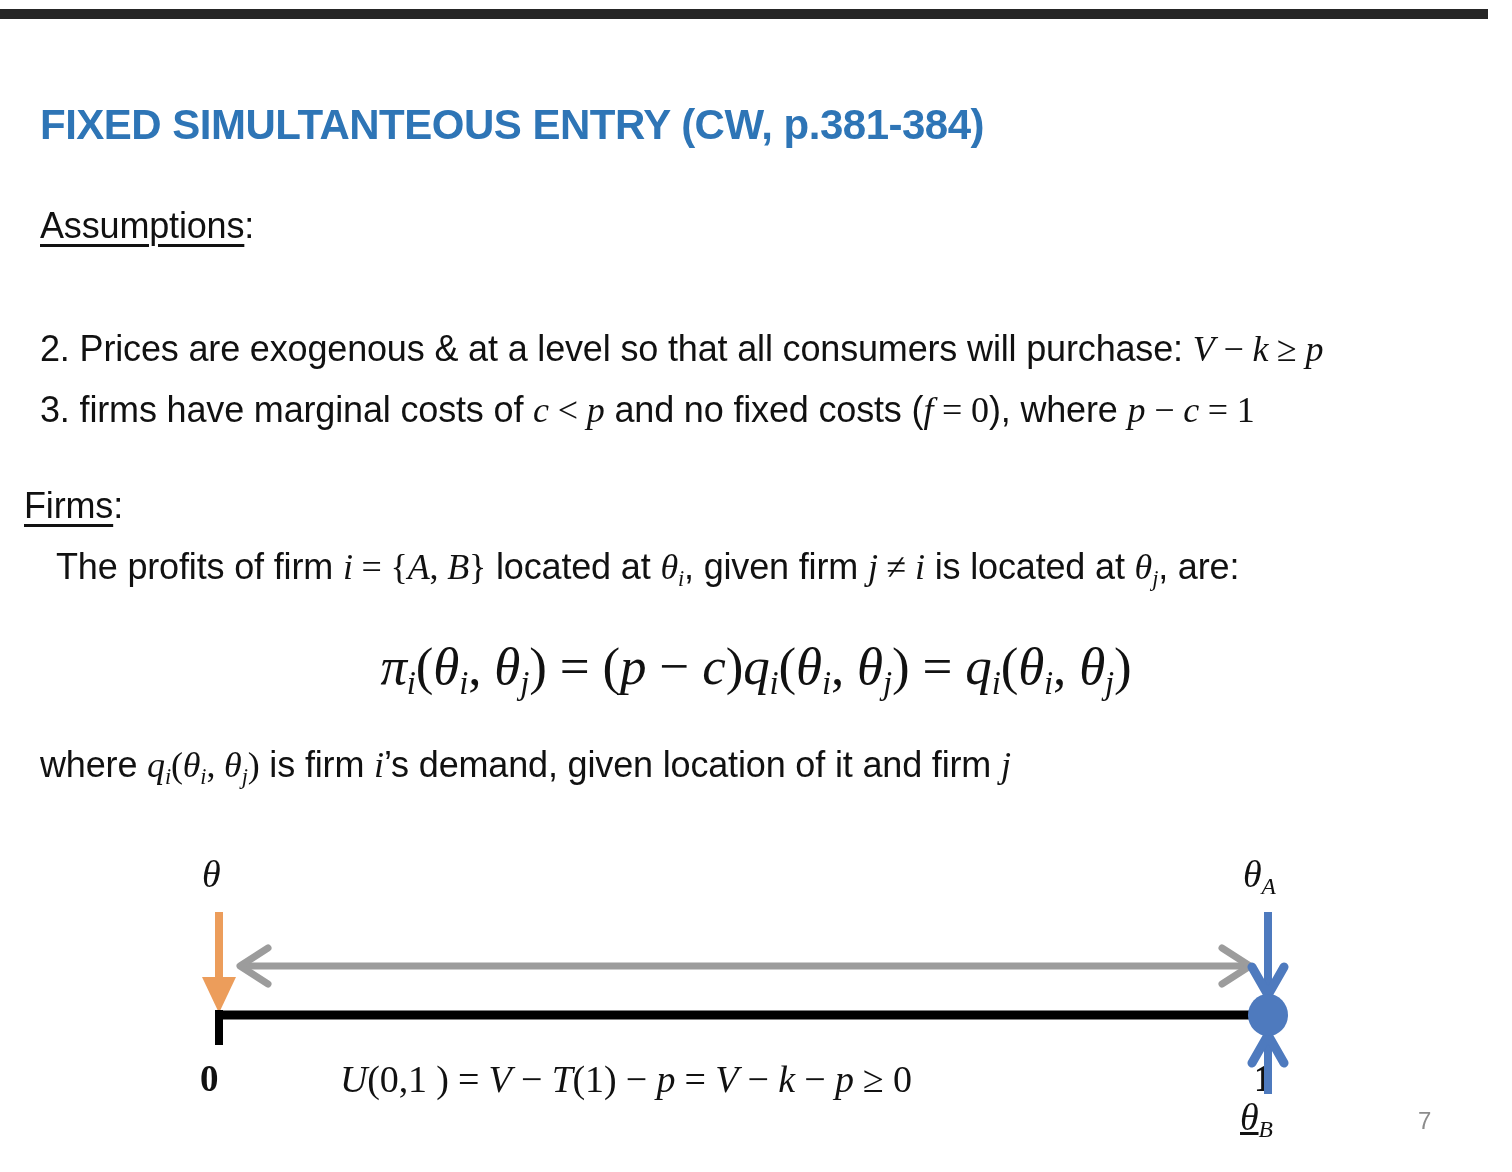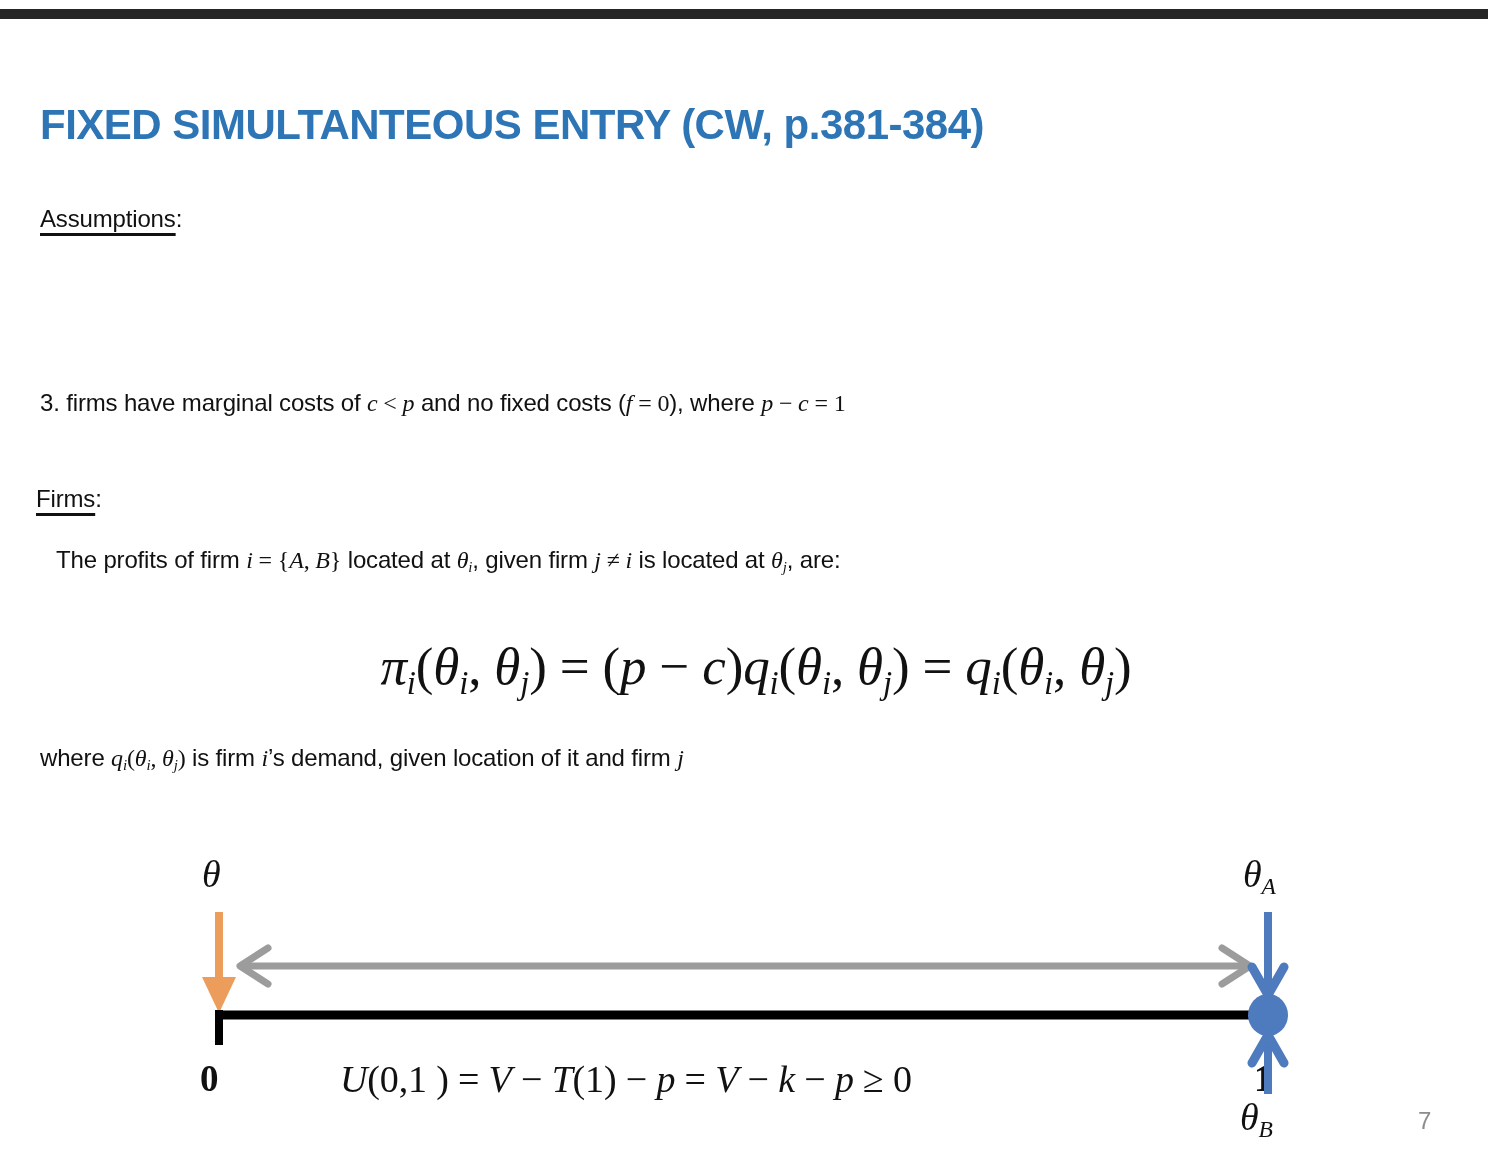--- a/index.html
+++ b/index.html
@@ -3,57 +3,58 @@
 <meta charset="utf-8">
 <style>
   html,body{margin:0;padding:0;background:#ffffff;}
   .slide{
     position:relative;width:1488px;height:1172px;background:#ffffff;overflow:hidden;
     font-family:"Liberation Sans",sans-serif;color:#111111;letter-spacing:-0.01em;margin-top:9px;
   }
   .topbar{position:absolute;left:0;top:0;width:1512px;height:10px;background:#262626;}
   .abs{position:absolute;white-space:pre;}
   .title{left:40px;top:64px;font-size:42px;font-weight:bold;color:#2E75B6;letter-spacing:-0.5px;}
-  .bodyline{font-size:24px;}
+  .bodyline{font-size:36px;}
   .h-assumptions{left:40px;top:196px;}
   .l-a1{left:40px;top:258px;}
   .l-a2{left:40px;top:319px;}
   .l-a3{left:40px;top:380px;}
-  .h-firms{left:36px;top:476px;}
+  .h-firms{left:24px;top:476px;}
   .l-profits{left:56px;top:537px;}
   .formula{left:0;top:626px;width:1512px;text-align:center;font-size:53px;}
   .l-where{left:40px;top:735px;}
   .l-weneed{left:40px;top:798px;}
   
   .rp{font-family:"Liberation Sans",sans-serif;}
   .rm{font-family:"Liberation Serif",serif;font-style:italic;}
   .rn{font-family:"Liberation Serif",serif;font-style:normal;}
   .rm sub,.rn sub{font-size:0.62em;font-style:italic;vertical-align:-0.3em;line-height:0;}
   .ru{text-decoration:underline;text-decoration-thickness:2.5px;text-underline-offset:6px;}
   
   .dlab{font-size:38px;}
   .lab-theta{left:202px;top:843px;}
   .lab-theta-a{left:1243px;top:843px;}
-  .lab-theta-b{left:1240px;top:1086px;}
+  .lab-theta-b{left:1240px;top:1086px;text-decoration:underline;}
   .lab-zero{left:200px;top:1048px;font-family:"Liberation Serif",serif;font-size:37px;font-weight:600;}
   .lab-one{left:1254px;top:1048px;font-family:"Liberation Serif",serif;font-size:37px;font-weight:600;}
   .lab-dist{left:455px;top:896px;font-size:36px;}
   .lab-util{left:340px;top:1048px;font-size:38px;}
   .pagenum{left:1418px;top:1098px;font-size:24px;color:#8C8C8C;}
   .overlay{position:absolute;left:0;top:0;width:1512px;height:1172px;pointer-events:none;}
 </style>
 </head>
 <body>
 
 <div class="slide">
   <div class="topbar"></div>
 
   <h1 class="abs title">FIXED SIMULTANTEOUS ENTRY (CW, p.381-384)</h1>
 
   <div class="abs bodyline h-assumptions"><span class="rp ru">Assumptions</span><span class="rp">:</span></div>
+  <div class="abs bodyline l-a2"><span class="rp">2. Prices are exogenous &amp; at a level so that all consumers will purchase: </span><span class="rm">V</span><span class="rn"> − </span><span class="rm">k</span><span class="rn"> ≥ </span><span class="rm">p</span></div>
   <div class="abs bodyline l-a3"><span class="rp">3. firms have marginal costs of </span><span class="rm">c</span><span class="rn"> &lt; </span><span class="rm">p</span><span class="rp"> and no fixed costs (</span><span class="rm">f</span><span class="rn"> = 0</span><span class="rp">), where </span><span class="rm">p</span><span class="rn"> − </span><span class="rm">c</span><span class="rn"> = 1</span></div>
 
   <div class="abs bodyline h-firms"><span class="rp ru">Firms</span><span class="rp">:</span></div>
   <div class="abs bodyline l-profits"><span class="rp">The profits of firm </span><span class="rm">i</span><span class="rn"> = {</span><span class="rm">A</span><span class="rn">, </span><span class="rm">B</span><span class="rn">}</span><span class="rp"> located at </span><span class="rm">θ<sub>i</sub></span><span class="rp">, given firm </span><span class="rm">j</span><span class="rn"> ≠ </span><span class="rm">i</span><span class="rp"> is located at </span><span class="rm">θ<sub>j</sub></span><span class="rp">, are:</span></div>
 
   <div class="abs formula"><span class="rm">π<sub>i</sub></span><span class="rn">(</span><span class="rm">θ<sub>i</sub></span><span class="rn">, </span><span class="rm">θ<sub>j</sub></span><span class="rn">) = (</span><span class="rm">p</span><span class="rn"> − </span><span class="rm">c</span><span class="rn">)</span><span class="rm">q<sub>i</sub></span><span class="rn">(</span><span class="rm">θ<sub>i</sub></span><span class="rn">, </span><span class="rm">θ<sub>j</sub></span><span class="rn">) = </span><span class="rm">q<sub>i</sub></span><span class="rn">(</span><span class="rm">θ<sub>i</sub></span><span class="rn">, </span><span class="rm">θ<sub>j</sub></span><span class="rn">)</span></div>
 
   <div class="abs bodyline l-where"><span class="rp">where </span><span class="rm">q<sub>i</sub></span><span class="rn">(</span><span class="rm">θ<sub>i</sub></span><span class="rn">, </span><span class="rm">θ<sub>j</sub></span><span class="rn">)</span><span class="rp"> is firm </span><span class="rm">i</span><span class="rp">’s demand, given location of it and firm </span><span class="rm">j</span></div>
 
   <div class="abs dlab lab-theta"><span class="rm">θ</span></div>

